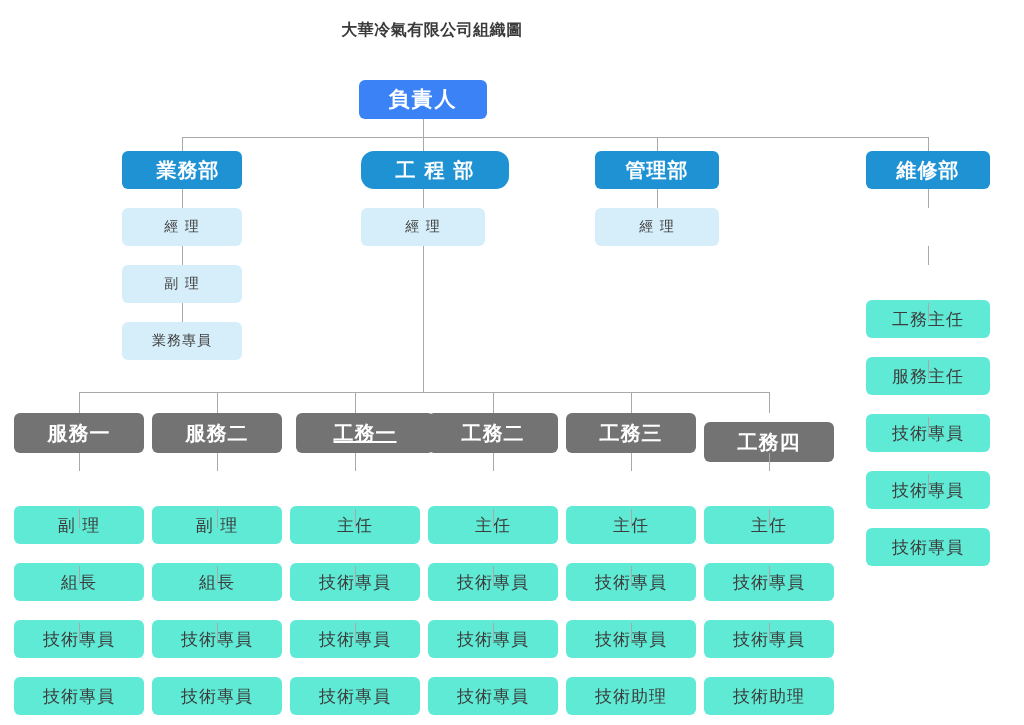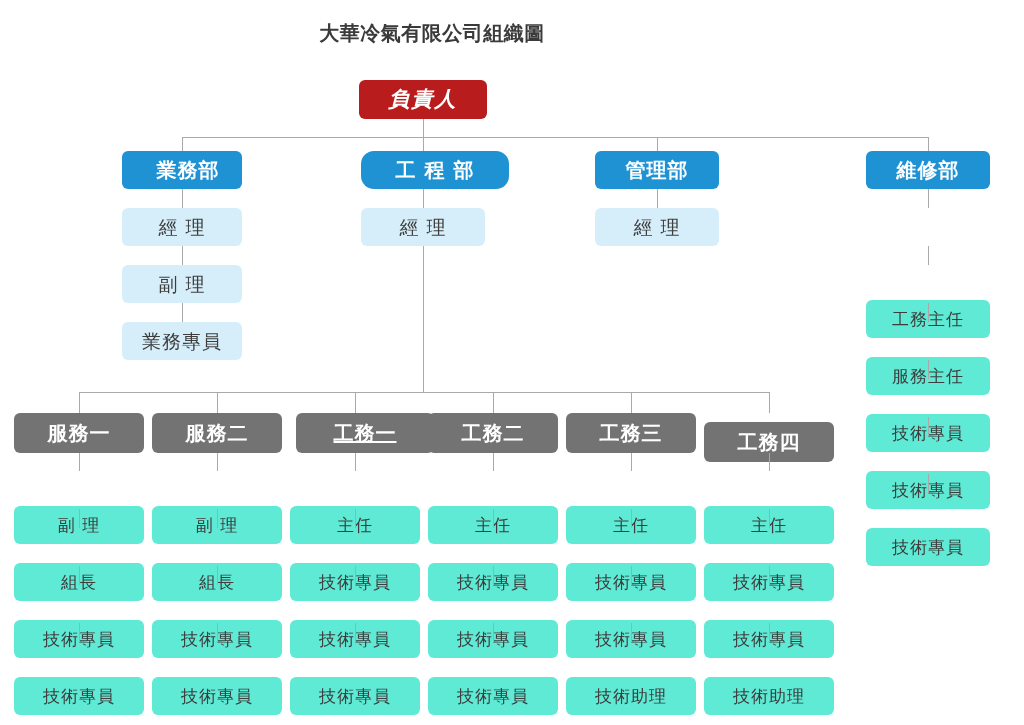--- a/index.html
+++ b/index.html
@@ -21,57 +21,56 @@
     height: 725px;
   }
 
   
   .chart-title {
     position: absolute;
     top: 20px;
     left: 0;
     width: 864px;
     text-align: center;
-    font-size: 20px;
+    font-size: 16px;
     font-weight: bold;
     color: #3a3a3a;
     letter-spacing: 0.5px;
   }
 
   
   .node {
     position: absolute;
     box-sizing: border-box;
     border-radius: 6px;
     display: flex;
     align-items: center;
     justify-content: center;
     text-align: center;
     line-height: 1.1;
     white-space: nowrap;
   }
   .node-root {
-    background: #b91c1c;
+    background: #3b82f6;
     color: #ffffff;
     font-size: 21px;
     font-weight: bold;
     letter-spacing: 2px;
-    font-style: italic;
   }
   .node-dept {
     background: #1f92d4;
     color: #ffffff;
     font-size: 20px;
     font-weight: bold;
     letter-spacing: 1px;
   }
   .node-light {
     background: #d6eef9;
     color: #3d3d3d;
-    font-size: 19px;
+    font-size: 14px;
     letter-spacing: 1px;
   }
   .node-teamhead {
     background: #737373;
     color: #ffffff;
     font-size: 20px;
     font-weight: bold;
     letter-spacing: 1px;
   }
   .node-gray {

